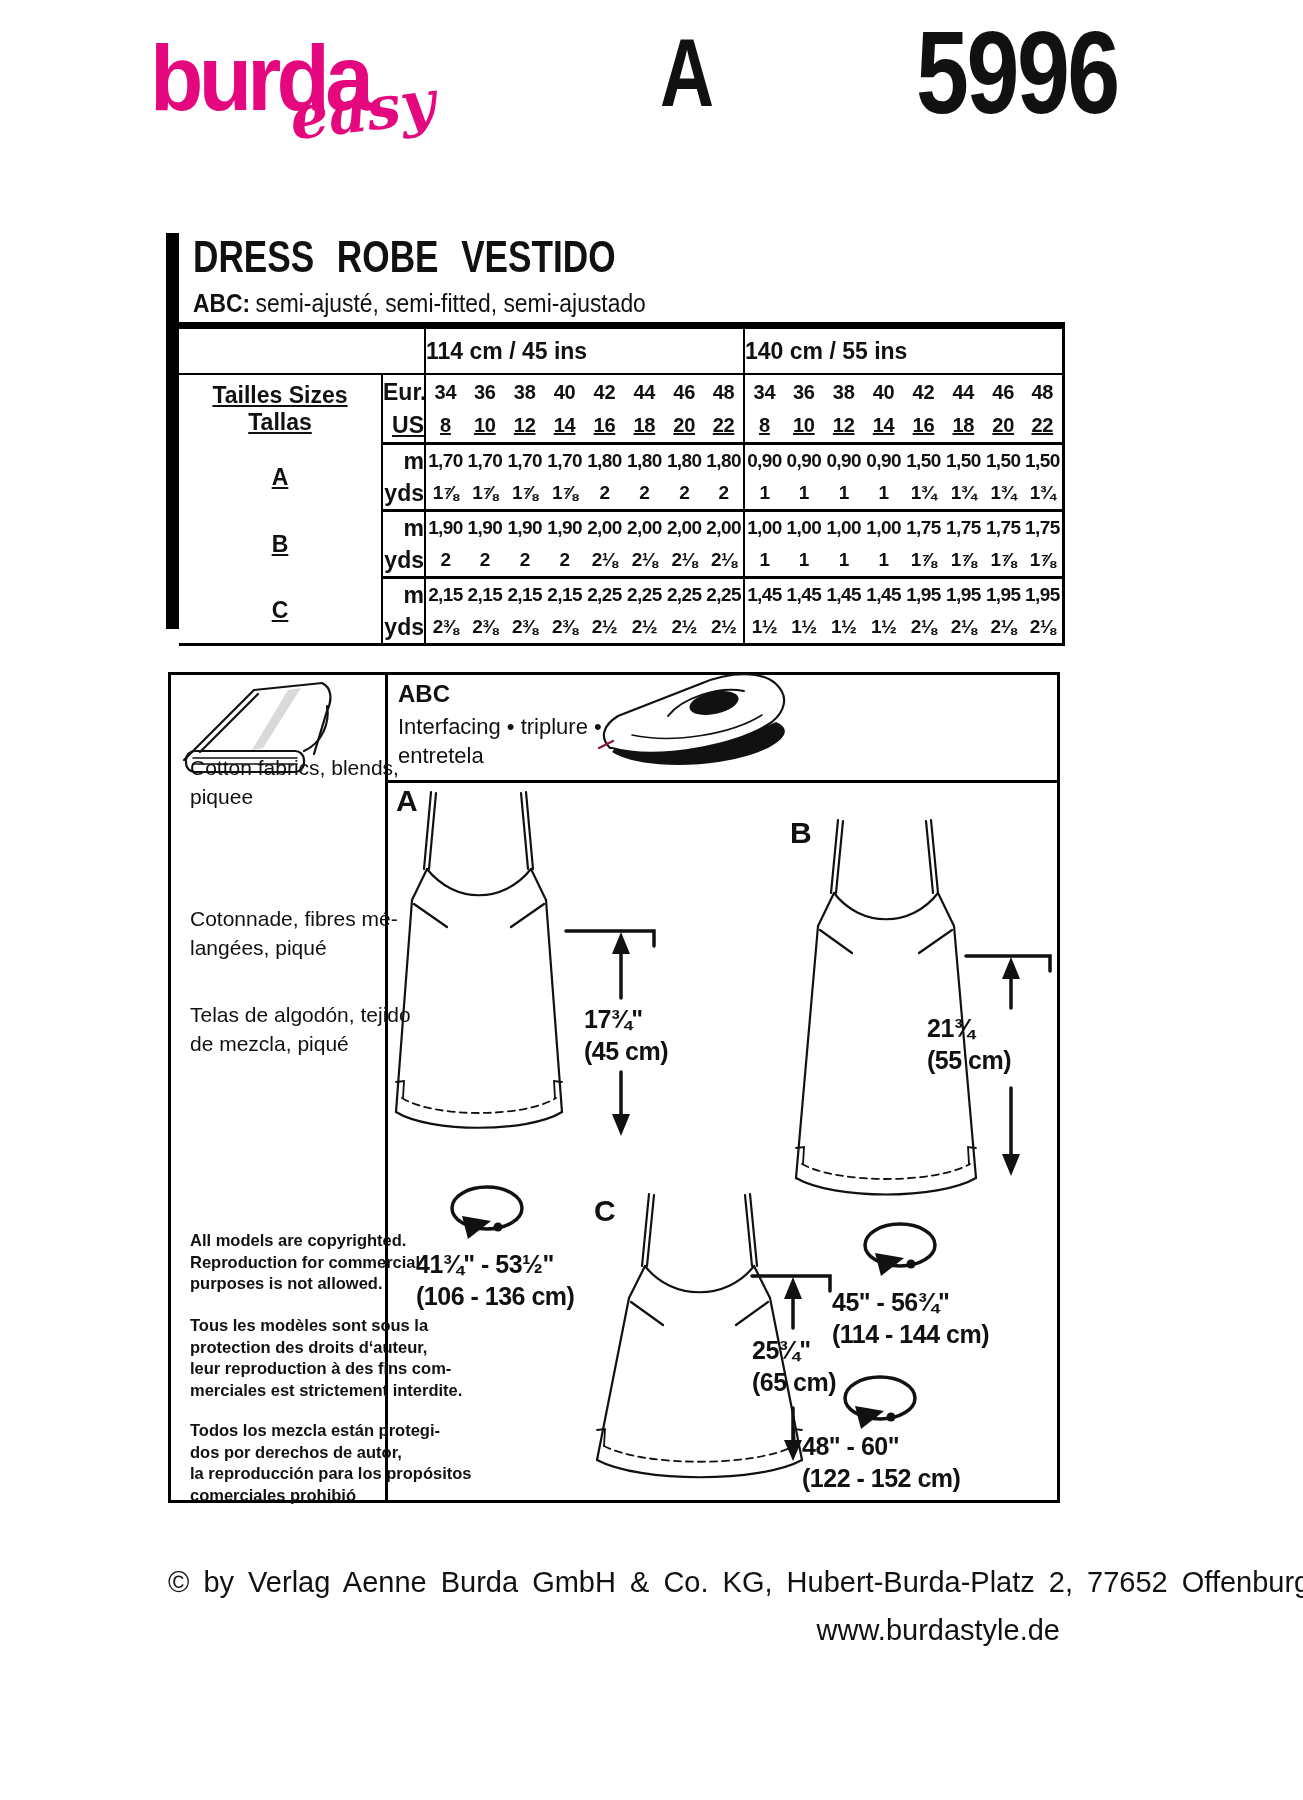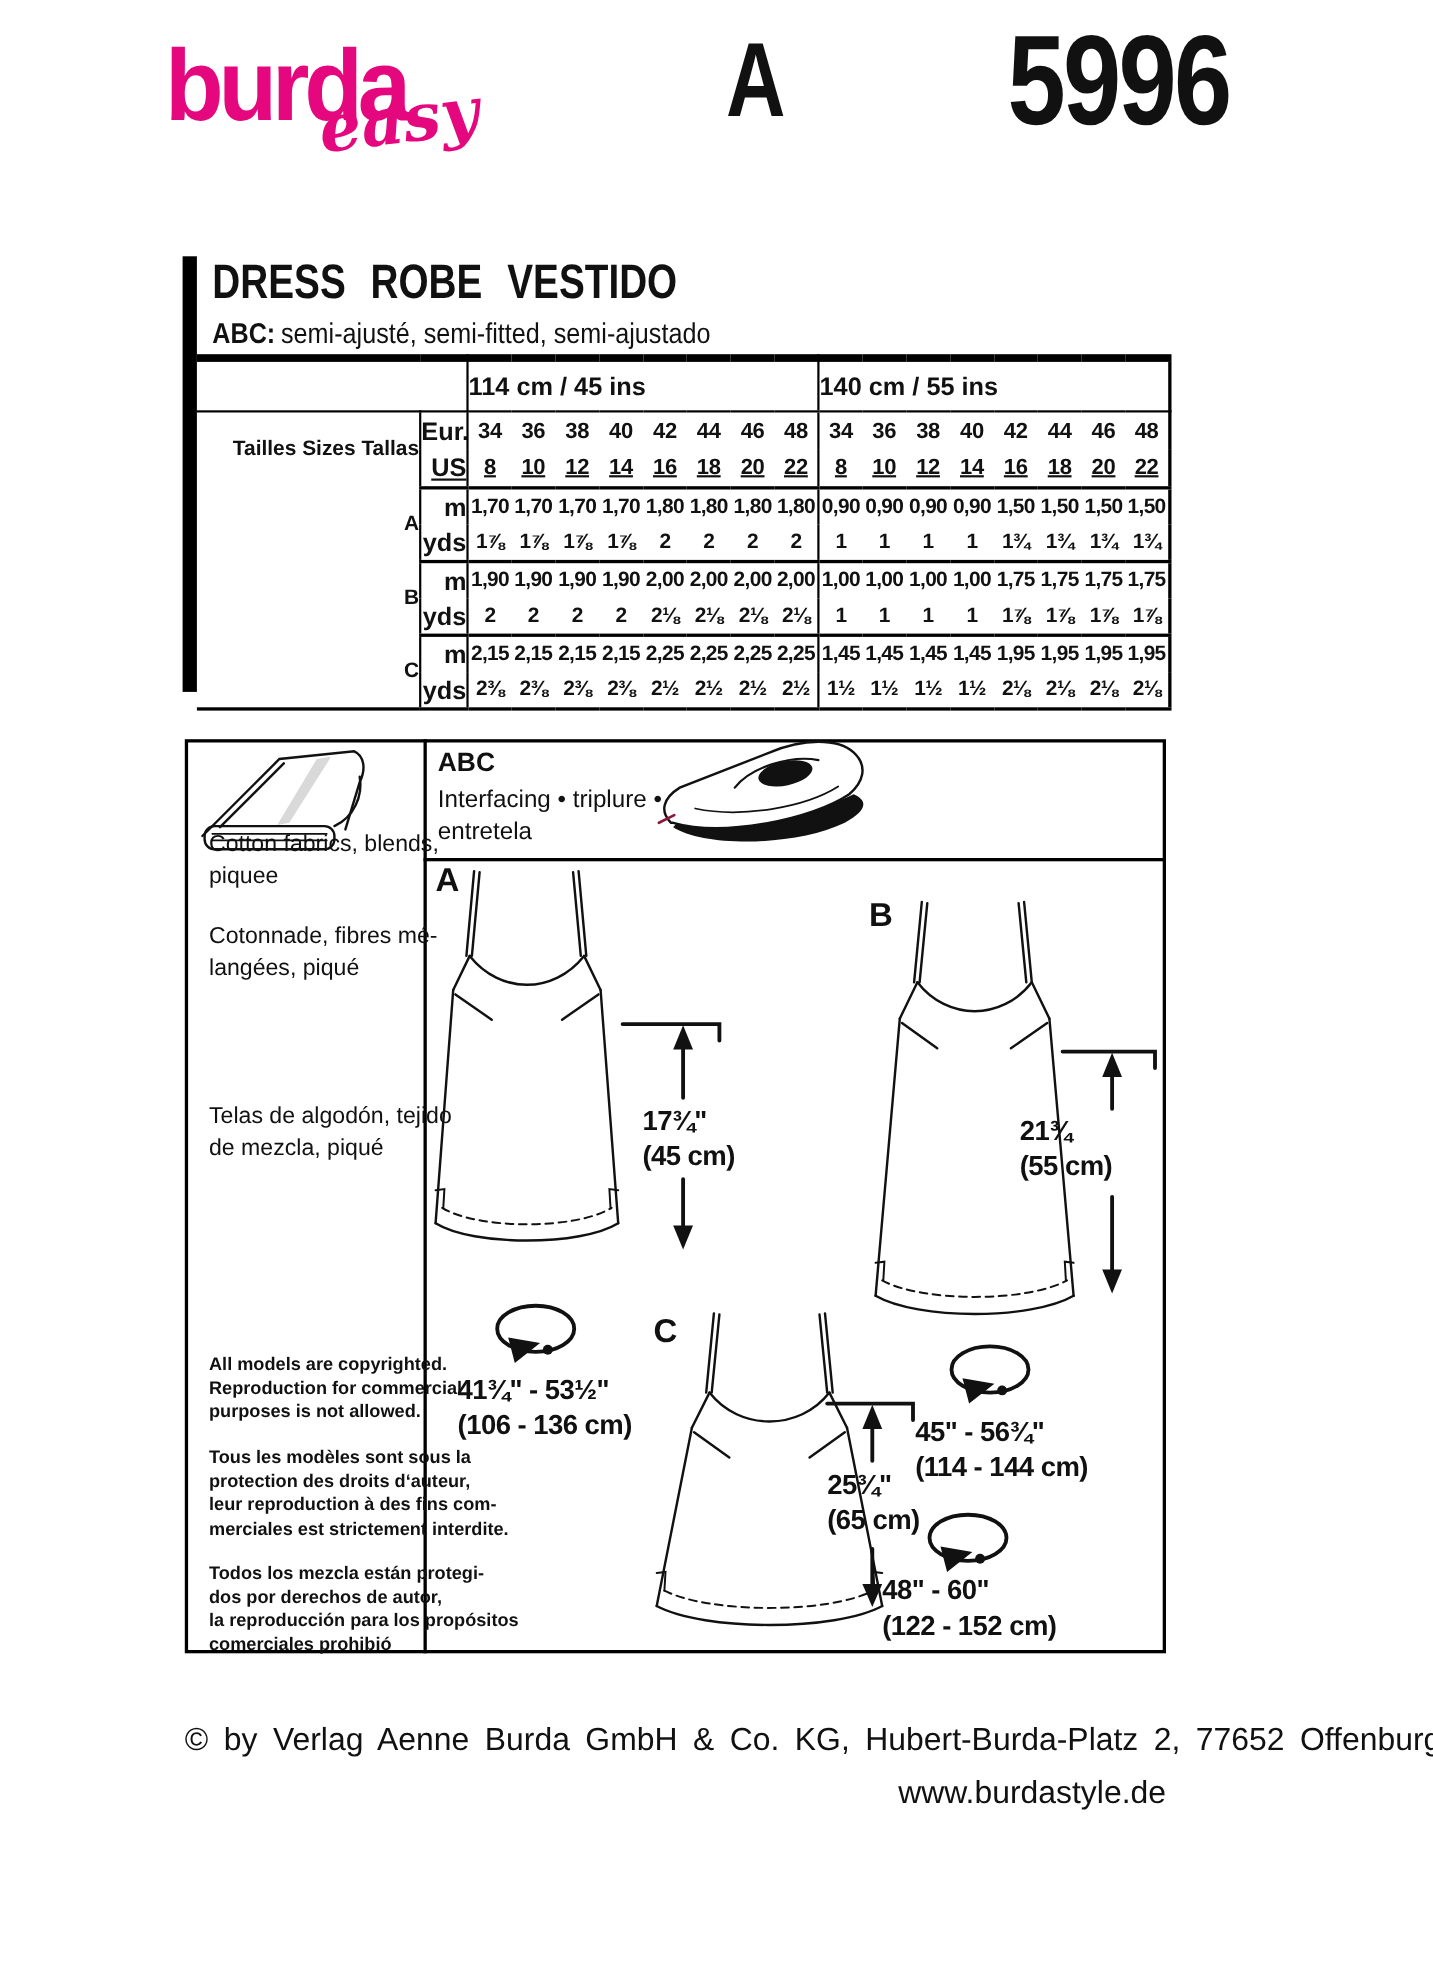--- a/index.html
+++ b/index.html
@@ -29,22 +29,22 @@
   table.yardage{position:absolute;left:179px;top:322px;width:884px;border-collapse:collapse;
      table-layout:fixed;font-weight:bold;border-top:7px solid #000;border-right:3px solid #000;
      border-bottom:3px solid #000;}
   table.yardage td{padding:0;vertical-align:middle;}
   .r-head td{height:44px;border-bottom:2.5px solid #000;}
   .c-width{font-size:23px;text-align:left;letter-spacing:0;}
   .r-eur td{height:34px;}
   .r-us td{height:33px;border-bottom:3.5px solid #000;text-decoration:underline;}
   .r-m td{height:32px;}
   .r-yds td{height:32px;border-bottom:3px solid #000;}
-  .c-rowlabel{font-size:19px;text-align:right;vertical-align:top;padding:2px 0 0 13px;
-              border-right:2.5px solid #000;}
+  .c-rowlabel{font-size:23px;text-align:center;vertical-align:top;padding:2px 0 0 13px;
+              border-right:2.5px solid #000;text-decoration:underline;}
   .c-unit{font-size:23px;text-align:right;padding-right:4px;border-right:2.5px solid #000;}
   .c-num{font-size:19px;text-align:center;letter-spacing:-0.6px;}
   .r-eur .c-num,.r-us .c-num{font-size:20px;letter-spacing:-0.3px;}
   .blockL{border-left:2.5px solid #000;}
 
   
   .info-box{left:168px;top:672px;width:886px;height:825px;border:3px solid #000;}
   .info-divider-v{left:385px;top:672px;width:3px;height:831px;background:#000;}
   .info-divider-h{left:385px;top:780px;width:675px;height:3px;background:#000;}
 
@@ -258,21 +258,21 @@
 <div class="abs abc-heading">ABC</div>
 <div class="abs interfacing">
   <div>Interfacing • triplure •</div>
   <div>entretela</div>
 </div>
 
 <div class="abs fabric-note" style="top:753px">
   <div>Cotton fabrics, blends,</div>
   <div>piquee</div>
 </div>
-<div class="abs fabric-note" style="top:836px">
+<div class="abs fabric-note" style="top:904px">
   <div>Cotonnade, fibres mé-</div>
   <div>langées, piqué</div>
 </div>
 <div class="abs fabric-note" style="top:1000px">
   <div>Telas de algodón, tejido</div>
   <div>de mezcla, piqué</div>
 </div>
 
 <div class="abs copyright-note" style="top:1230px">
   <div>All models are copyrighted.</div>

